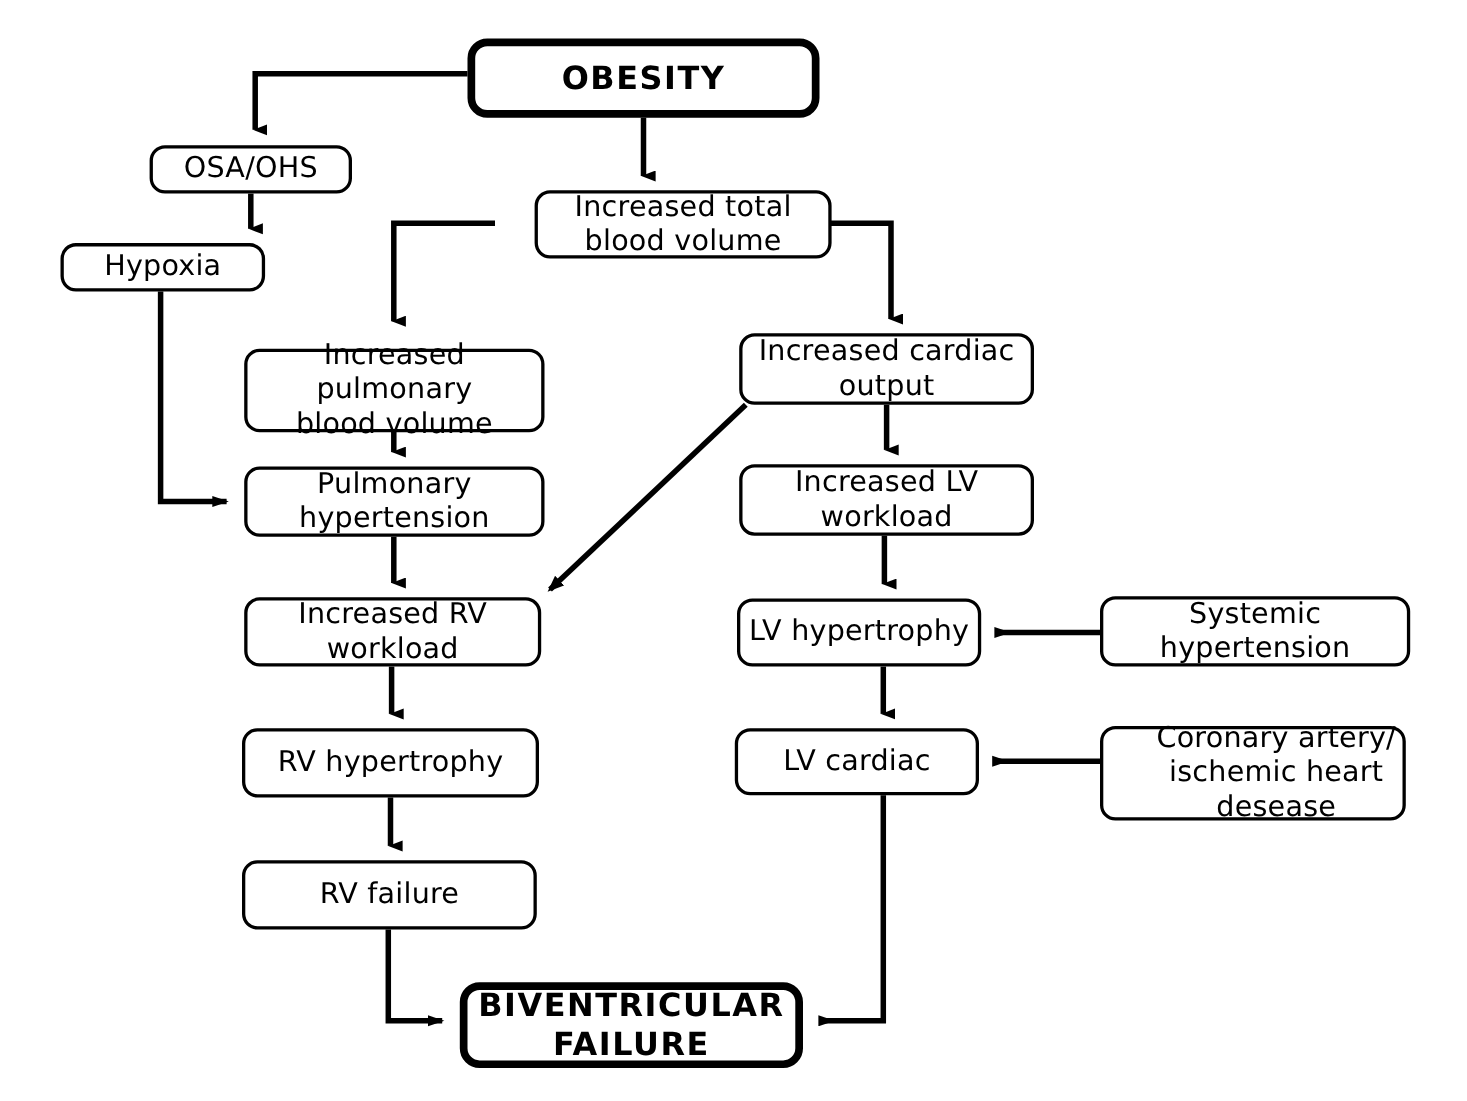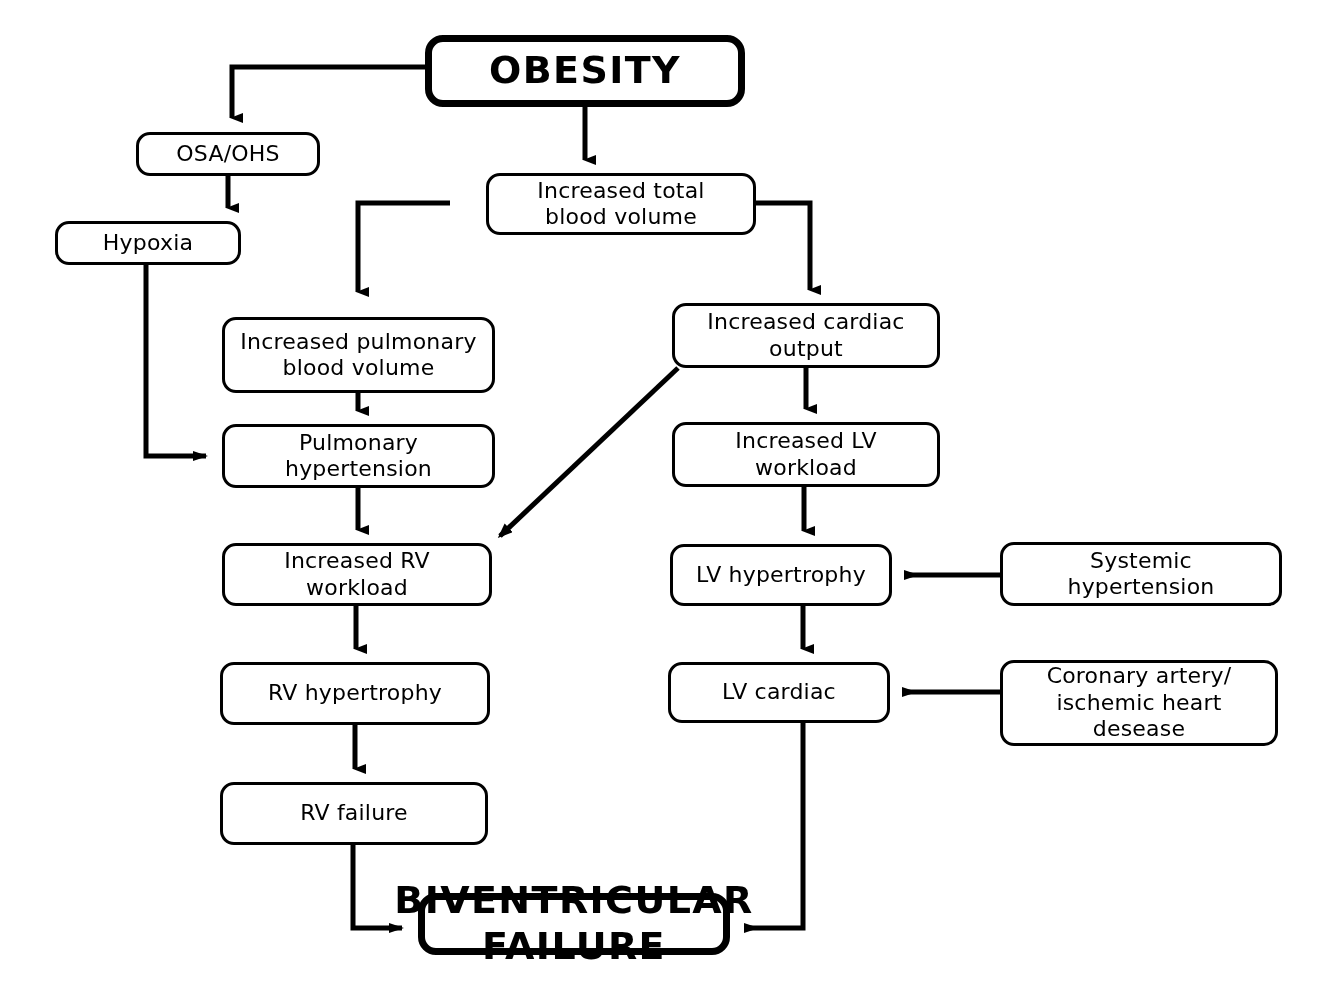--- a/index.html
+++ b/index.html
@@ -37,28 +37,28 @@
     color: #000000;
     line-height: 1.2;
     z-index: 2;
   }
   .node .label {
     display: block;
     white-space: pre-line;
     padding: 0 6px;
   }
   .node.normal {
-    font-size: 22px;
+    font-size: 26px;
     font-weight: 400;
     letter-spacing: 0.2px;
   }
   .node.emphasis {
     border-width: 7px;
     border-radius: 18px;
-    font-size: 38px;
+    font-size: 29px;
     font-weight: 700;
     letter-spacing: 1.4px;
   }
 </style>
 </head>
 <body>
 
 <div id="diagram-root">
 
   <svg id="edges" viewBox="0 0 1334 1001" xmlns="http://www.w3.org/2000/svg">
@@ -170,28 +170,28 @@
   </div>
 
   <div class="node normal" style="left:220px; top:662px; width:270px; height:63px;">
     <span class="label">RV hypertrophy</span>
   </div>
 
   <div class="node normal" style="left:668px; top:662px; width:222px; height:61px;">
     <span class="label">LV  cardiac</span>
   </div>
 
-  <div class="node normal" style="left:1000px; top:660px; width:278px; height:86px;">
+  <div class="node normal" style="left:1000px; top:660px; width:278px; height:86px;justify-content:flex-end;">
     <span class="label">Coronary artery/
 ischemic heart
 desease</span>
   </div>
 
   <div class="node normal" style="left:220px; top:782px; width:268px; height:63px;">
     <span class="label">RV failure</span>
   </div>
 
-  <div class="node emphasis" style="left:418px; top:893px; width:312px; height:62px;">
+  <div class="node emphasis" style="left:418px; top:893px; width:312px; height:78px;">
     <span class="label">BIVENTRICULAR
 FAILURE</span>
   </div>
 
 </div>
 
 </body></html>

